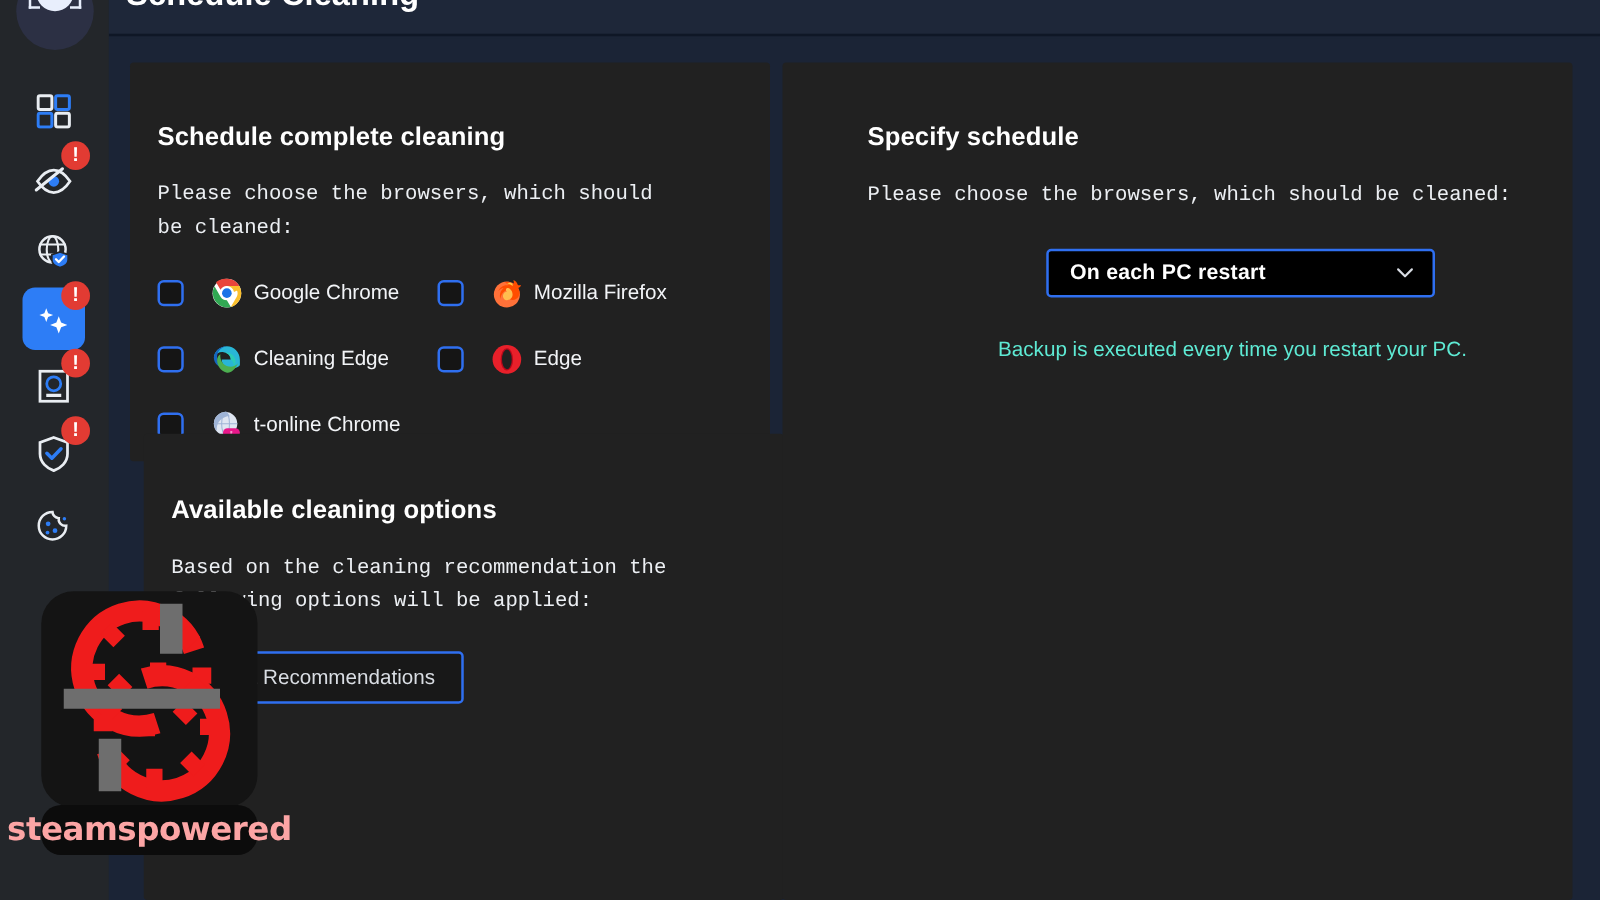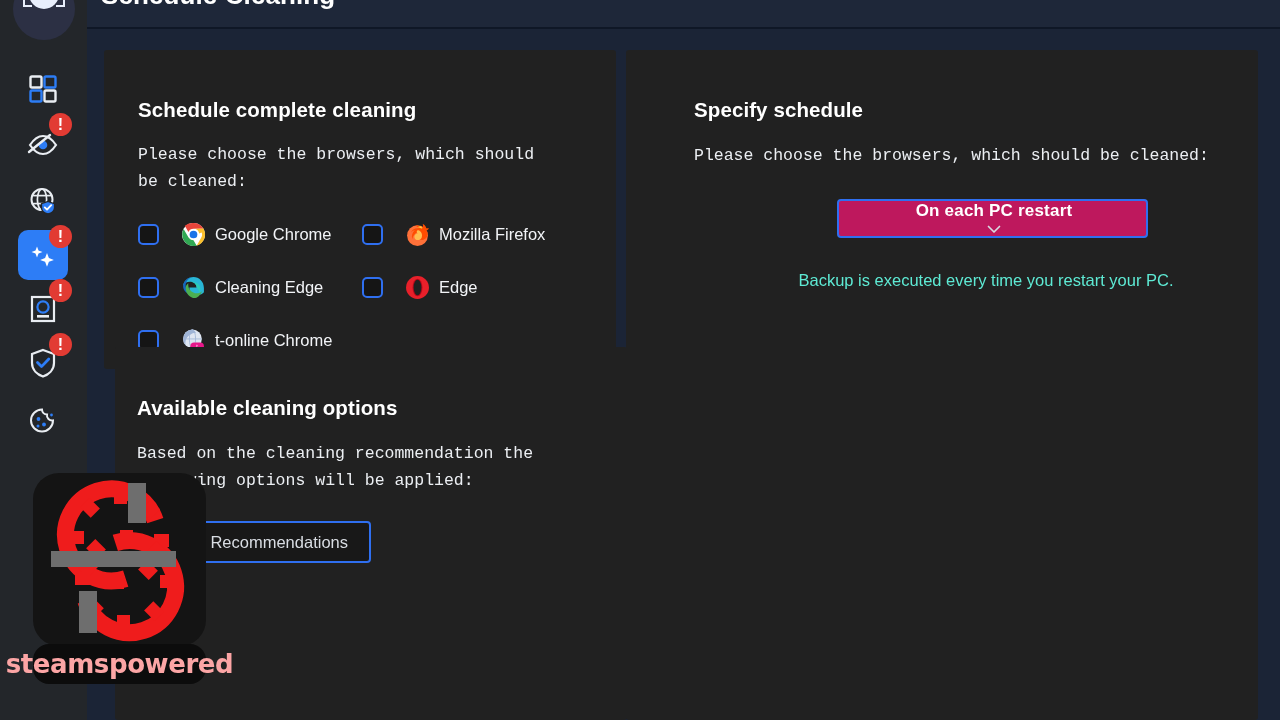--- a/index.html
+++ b/index.html
@@ -88,21 +88,21 @@
     font-size: 20.5px; font-weight: 700; color: #ffffff;
     letter-spacing: .1px;
   }
   .panel p.lead {
     font-size: 16.5px; color: #eceff3; line-height: 26.5px;
     font-weight: 400;
     font-family: Liberation Mono, monospace;
   }
 
   
-  #panel-left-top .inner { padding: 48px 0 0 22px; margin-left: 12px; }
+  #panel-left-top .inner { padding: 48px 0 0 22px; }
   #panel-left-top p.lead { margin-top: 20px; width: 420px; }
 
   .browser-grid {
     margin-top: 27px;
     display: grid;
     grid-template-columns: 224px 224px;
     row-gap: 28px;
   }
   .browser-item { display: flex; align-items: center; }
   .chk {
@@ -135,25 +135,24 @@
 
   
   #panel-right .inner { padding: 48px 0 0 24px; }
   #panel-right p.lead { margin-top: 21px; }
 
   .select-wrap {
     margin: 29px 0 0 143px;
     width: 311px; height: 39px;
     border: 2px solid #2f6ff0;
     border-radius: 4px;
-    background: #be185d;
+    background: #000000;
     display: flex; align-items: center;
     padding: 0 14px 0 17px;
     cursor: pointer;
-    flex-direction: column;
   }
   .select-wrap .val {
     flex: 1; font-size: 17px; font-weight: 700; color: #ffffff;
     letter-spacing: .2px;
   }
   .chev { width: 16px; height: 16px; }
   .hint {
     margin: 33px 0 0 0;
     text-align: center; width: 584px;
     font-size: 16.5px; color: #5eead4;

